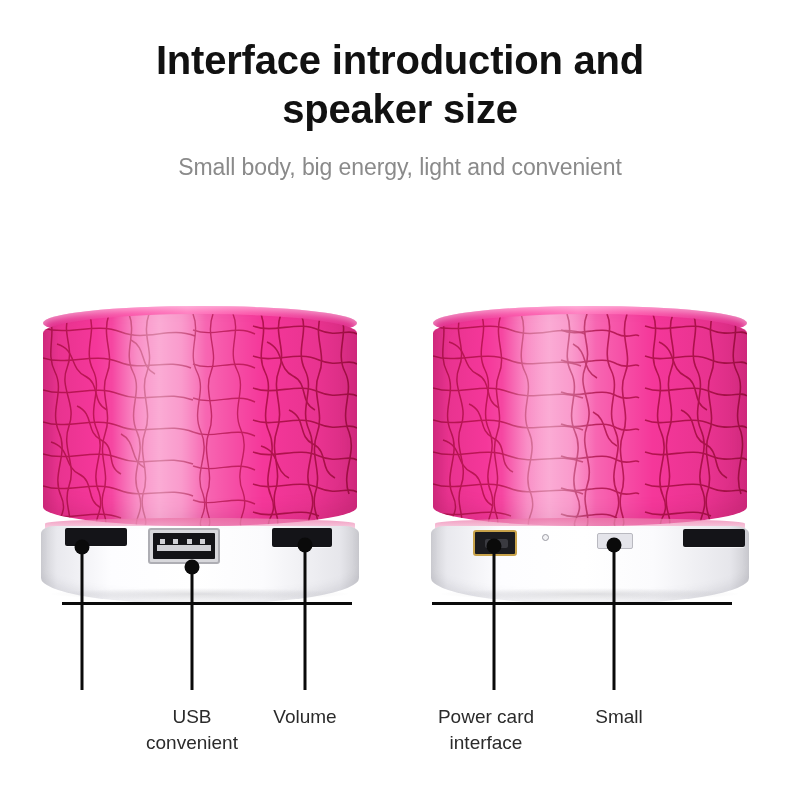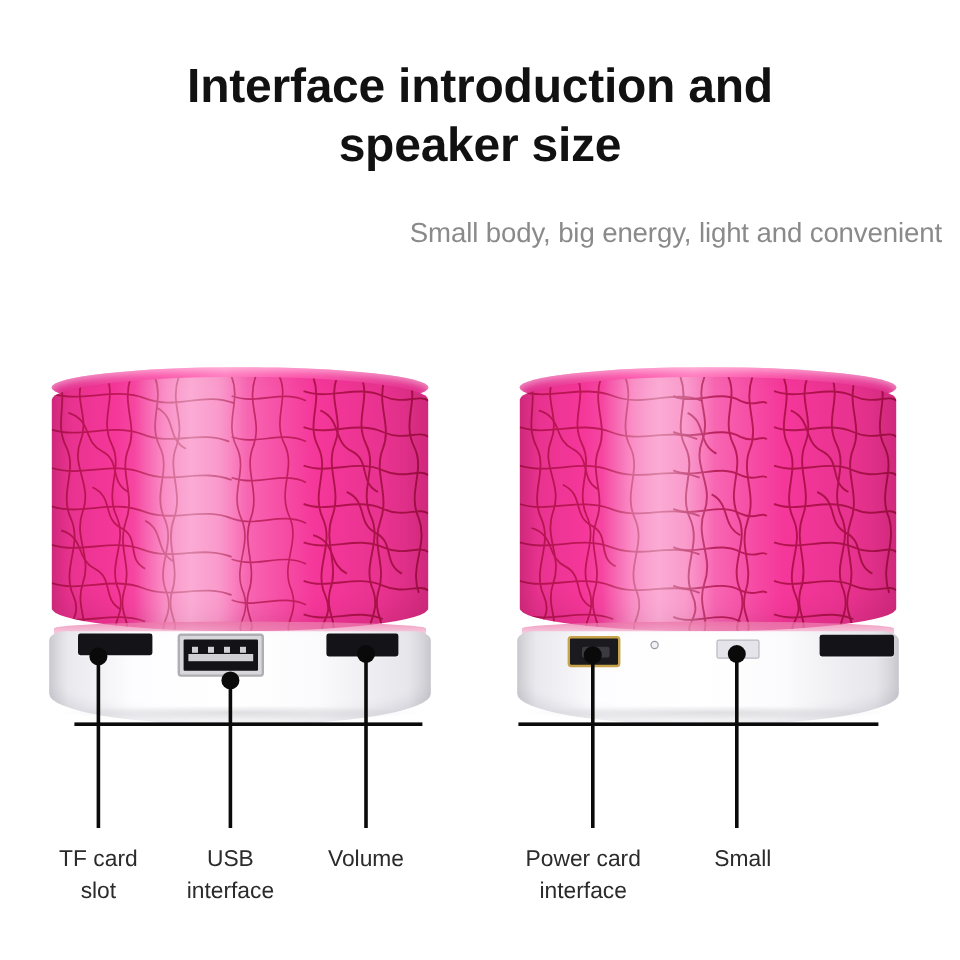--- a/index.html
+++ b/index.html
@@ -18,38 +18,37 @@
 
   
   #header {
     position: absolute;
     top: 0; left: 0;
     width: 800px;
     text-align: center;
   }
   #title {
     margin: 0;
-    padding-top: 48px;
+    padding-top: 36px;
     font-size: 40px;
     font-weight: bold;
     line-height: 1.22;
     color: #111111;
     letter-spacing: -0.2px;
     max-width: 620px;
     margin-left: auto;
     margin-right: auto;
   }
   #subtitle {
-    margin: 15px;
+    margin: 0;
     padding-top: 20px;
     font-size: 23px;
     font-weight: normal;
     color: #8a8a8a;
     letter-spacing: -0.1px;
-    text-align: right;
   }
 
   
   #stage {
     position: absolute;
     top: 0; left: 0;
     width: 800px;
     height: 800px;
   }
   .unit {
@@ -450,23 +449,21 @@
   <div class="baseline" style="left:62px; top:602px; width:290px;"></div>
 
   <div class="callout-dot" style="left:494px; top:546px;"></div>
   <div class="callout-dot" style="left:614px; top:545px;"></div>
 
   <div class="leader" style="left:494px; top:546px; height:144px;"></div>
   <div class="leader" style="left:614px; top:545px; height:145px;"></div>
 
   <div class="baseline" style="left:432px; top:602px; width:300px;"></div>
 
-  <div class="label" style="left:82px;  top:704px;">TF card
-slot</div>
   <div class="label" style="left:192px; top:704px;">USB
-interface</div>
+convenient</div>
   <div class="label" style="left:305px; top:704px;">Volume</div>
 
   <div class="label" style="left:486px; top:704px;">Power card
 interface</div>
   <div class="label" style="left:619px; top:704px;">Small</div>
 
 </div>
 
 </body></html>

